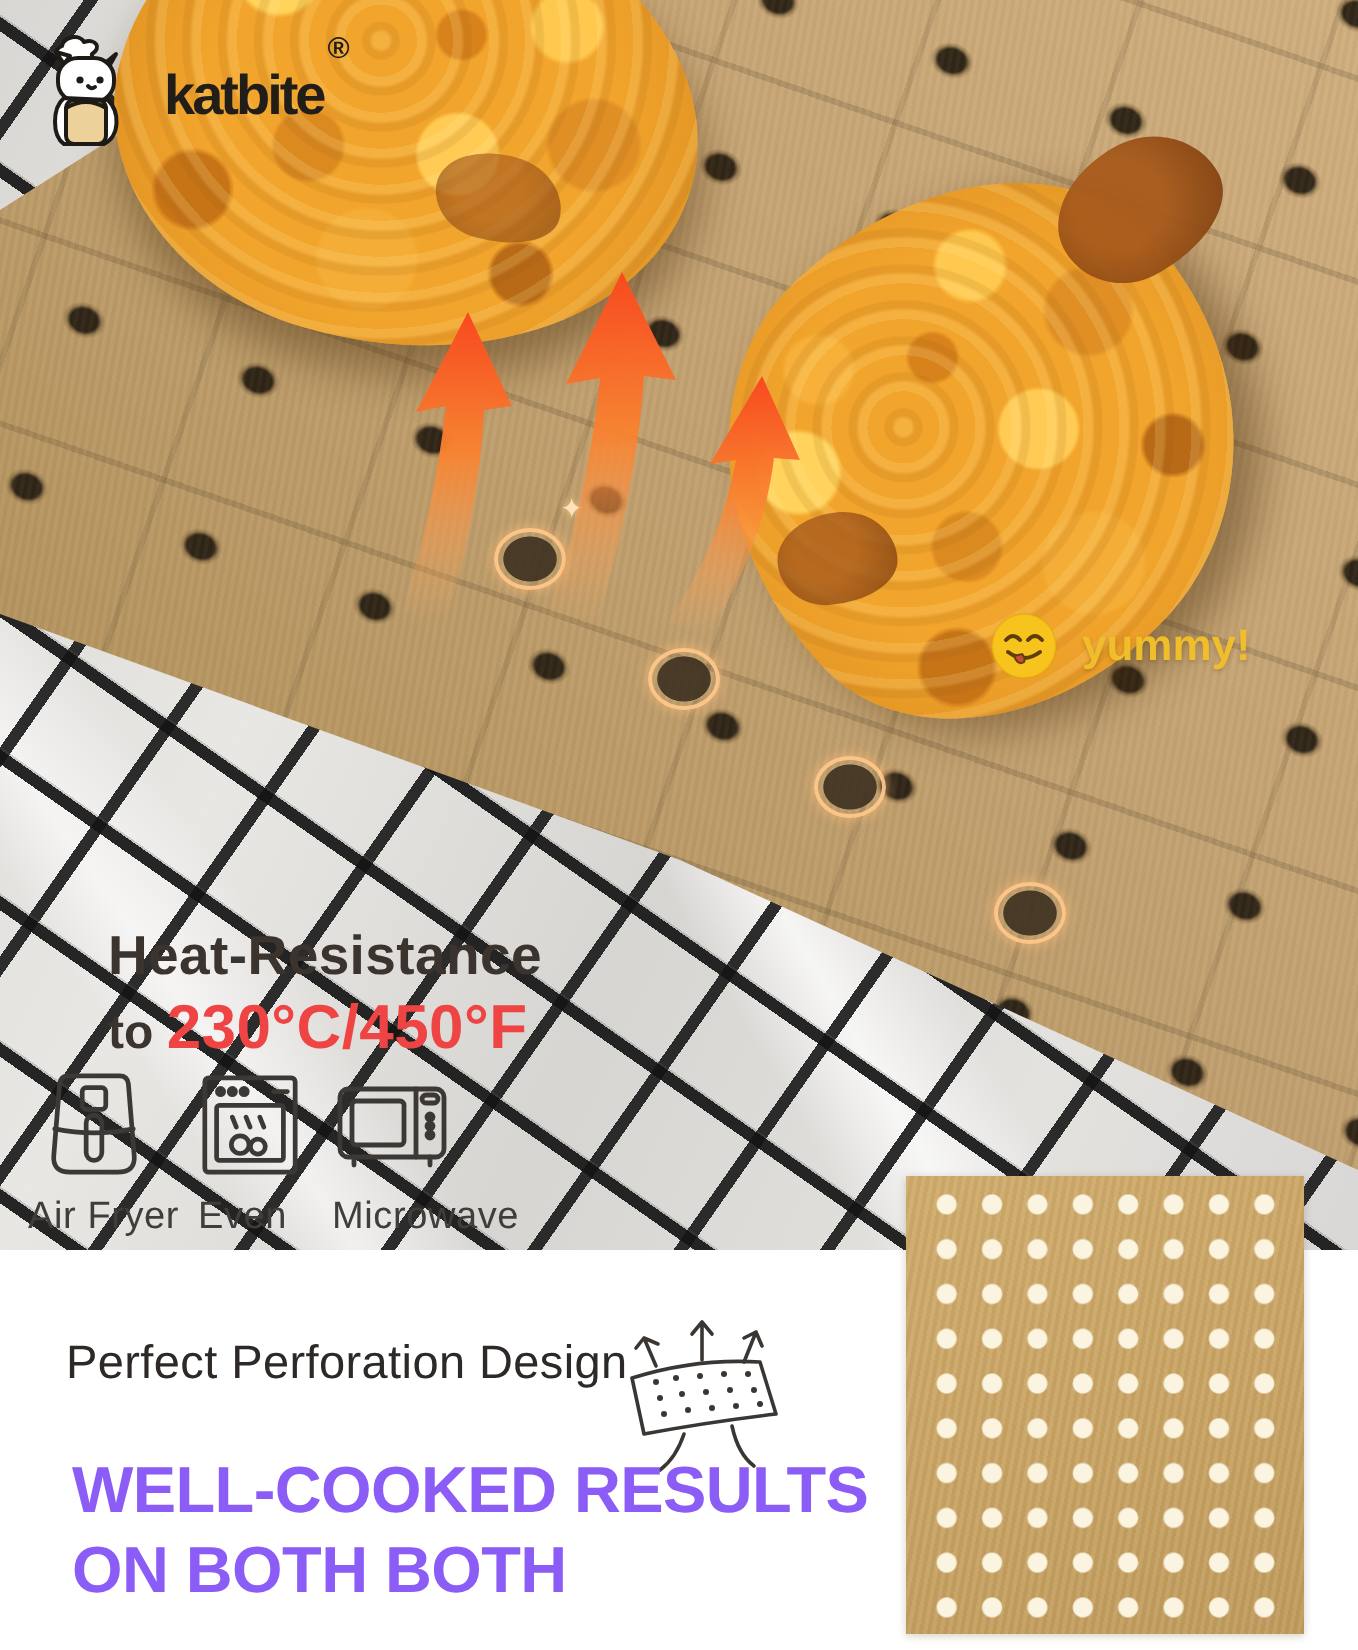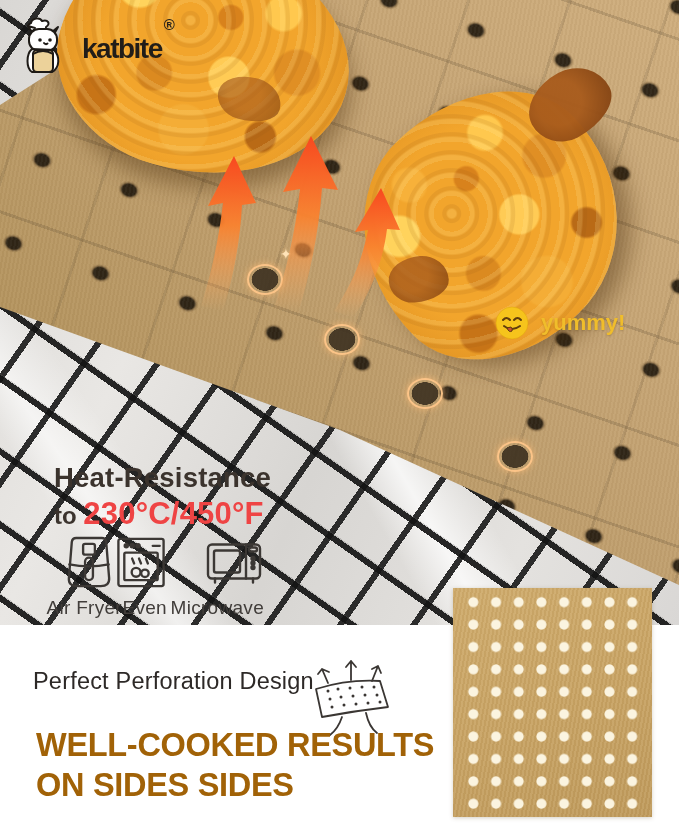--- a/index.html
+++ b/index.html
@@ -80,32 +80,32 @@
     text-shadow:0 1px 2px rgba(80,50,0,.25);}
 
   
   .heat{position:absolute;left:34px;top:460px;z-index:4;line-height:36px;margin-left:20px;}
   .heat-l1{font-size:27.5px;font-weight:700;color:#3b332d;letter-spacing:.2px;}
   .heat-to{font-size:24px;font-weight:700;color:#3b332d;}
   .heat-val{font-size:31px;font-weight:800;color:#ef4444;letter-spacing:.2px;}
 
   
   .appliances{position:absolute;left:0;top:535px;z-index:4;width:340px;height:80px;}
-  .app-col{position:absolute;text-align:right;}
+  .app-col{position:absolute;text-align:left;}
   .app-col .lbl{font-size:19px;color:#413d3a;margin-top:3px;letter-spacing:.3px;}
   .col-airfryer{left:14px;width:108px;}
   .col-oven{left:99px;width:68px;}
   .col-microwave{left:166px;width:98px;}
 
   
   .bottom{position:absolute;left:0;top:625px;width:679px;height:175px;background:#ffffff;z-index:2;}
   .perf{position:absolute;left:33px;top:41px;font-size:23.5px;line-height:31px;color:#2d2927;letter-spacing:.2px;}
   .perf-icon{position:absolute;left:306px;top:22px;}
   .headline{position:absolute;left:36px;top:100px;font-size:32.5px;line-height:40px;font-weight:800;
-    color:#a16207;letter-spacing:-.3px;}
+    color:#8b5cf6;letter-spacing:-.3px;}
 
   
   .square{position:absolute;left:453px;top:588px;width:199px;height:229px;z-index:5;
     background:
       repeating-linear-gradient(100deg, rgba(255,248,228,.07) 0 2px, rgba(120,90,40,.06) 2px 4px),
       linear-gradient(160deg, #cfab6c 0%, #c7a263 55%, #bf9a5c 100%);
     box-shadow:0 1px 4px rgba(90,70,30,.25);}
   .square-holes{position:absolute;left:9px;top:3px;right:12px;bottom:4px;
     background-image:radial-gradient(circle at center, #fbf4e0 4.6px, rgba(0,0,0,0) 5.4px);
     background-size:22.7px 22.4px;}
@@ -267,21 +267,21 @@
         <circle cx="26" cy="60" r="1.5"></circle>
           <circle cx="38" cy="58" r="1.5"></circle>
           <circle cx="50" cy="57" r="1.5"></circle>
           <circle cx="62" cy="56" r="1.5"></circle>
           <circle cx="74" cy="55" r="1.5"></circle>
       </g>
     </svg>
 
     <div class="headline">
       <div>WELL-COOKED RESULTS</div>
-      <div>ON SIDES SIDES</div>
+      <div>ON BOTH BOTH</div>
     </div>
   </div>
 
   <div class="square">
     <div class="square-holes"></div>
   </div>
 
 </div>
 
 </body></html>

